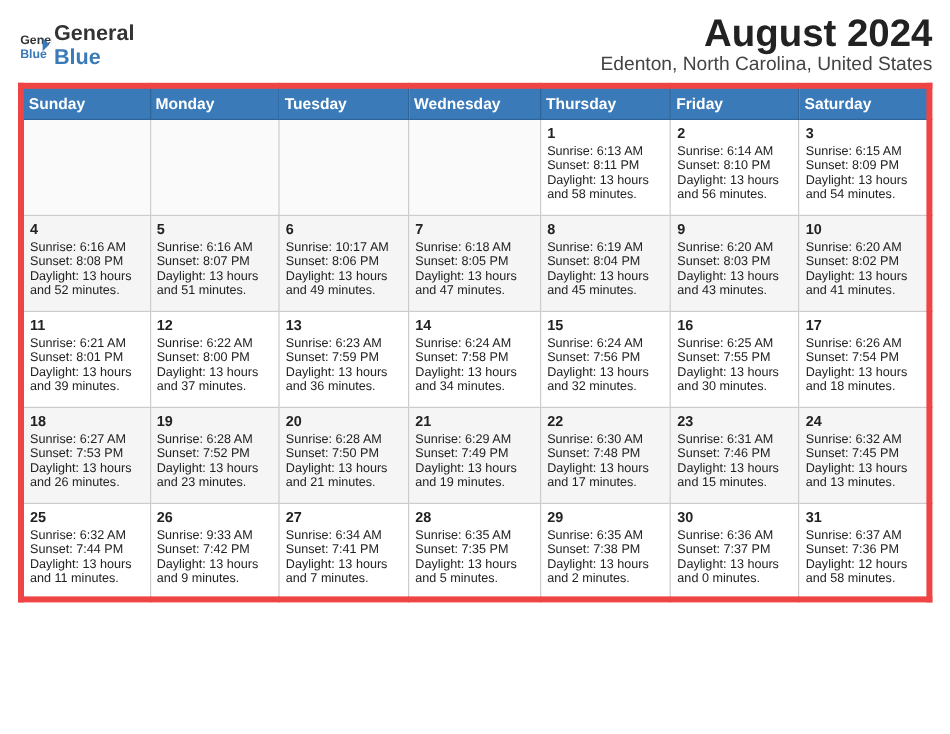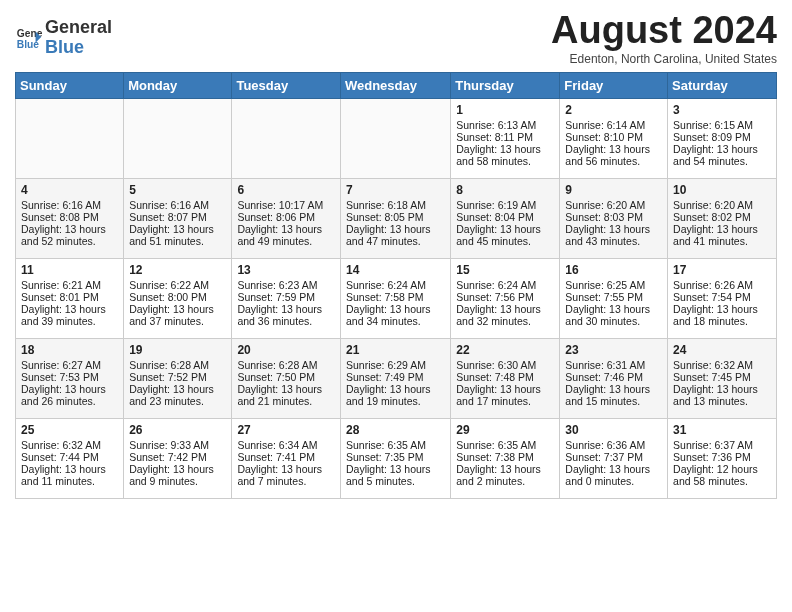--- a/index.html
+++ b/index.html
@@ -30,33 +30,33 @@
     .logo-text .blue { color: #3a7ab8; }
     .logo-icon {
       width: 28px;
       height: 28px;
       margin-right: 2px;
     }
     .title-area {
       text-align: right;
     }
     .month-title {
-      font-size: 38px;
+      font-size: 32px;
       font-weight: bold;
       color: #222;
       line-height: 1.1;
     }
     .location-title {
-      font-size: 12px;
+      font-size: 16px;
       color: #444;
     }
     .calendar-table {
       width: 100%;
       border-collapse: collapse;
-      border: 1px solid #ef4444;
+      border: 5px solid #ef4444;
     }
     .calendar-table th {
       background-color: #3a7ab8;
       color: #fff;
       font-size: 13px;
       font-weight: bold;
       padding: 5px 4px;
       text-align: left;
       border: 1px solid #2e6699;
     }

